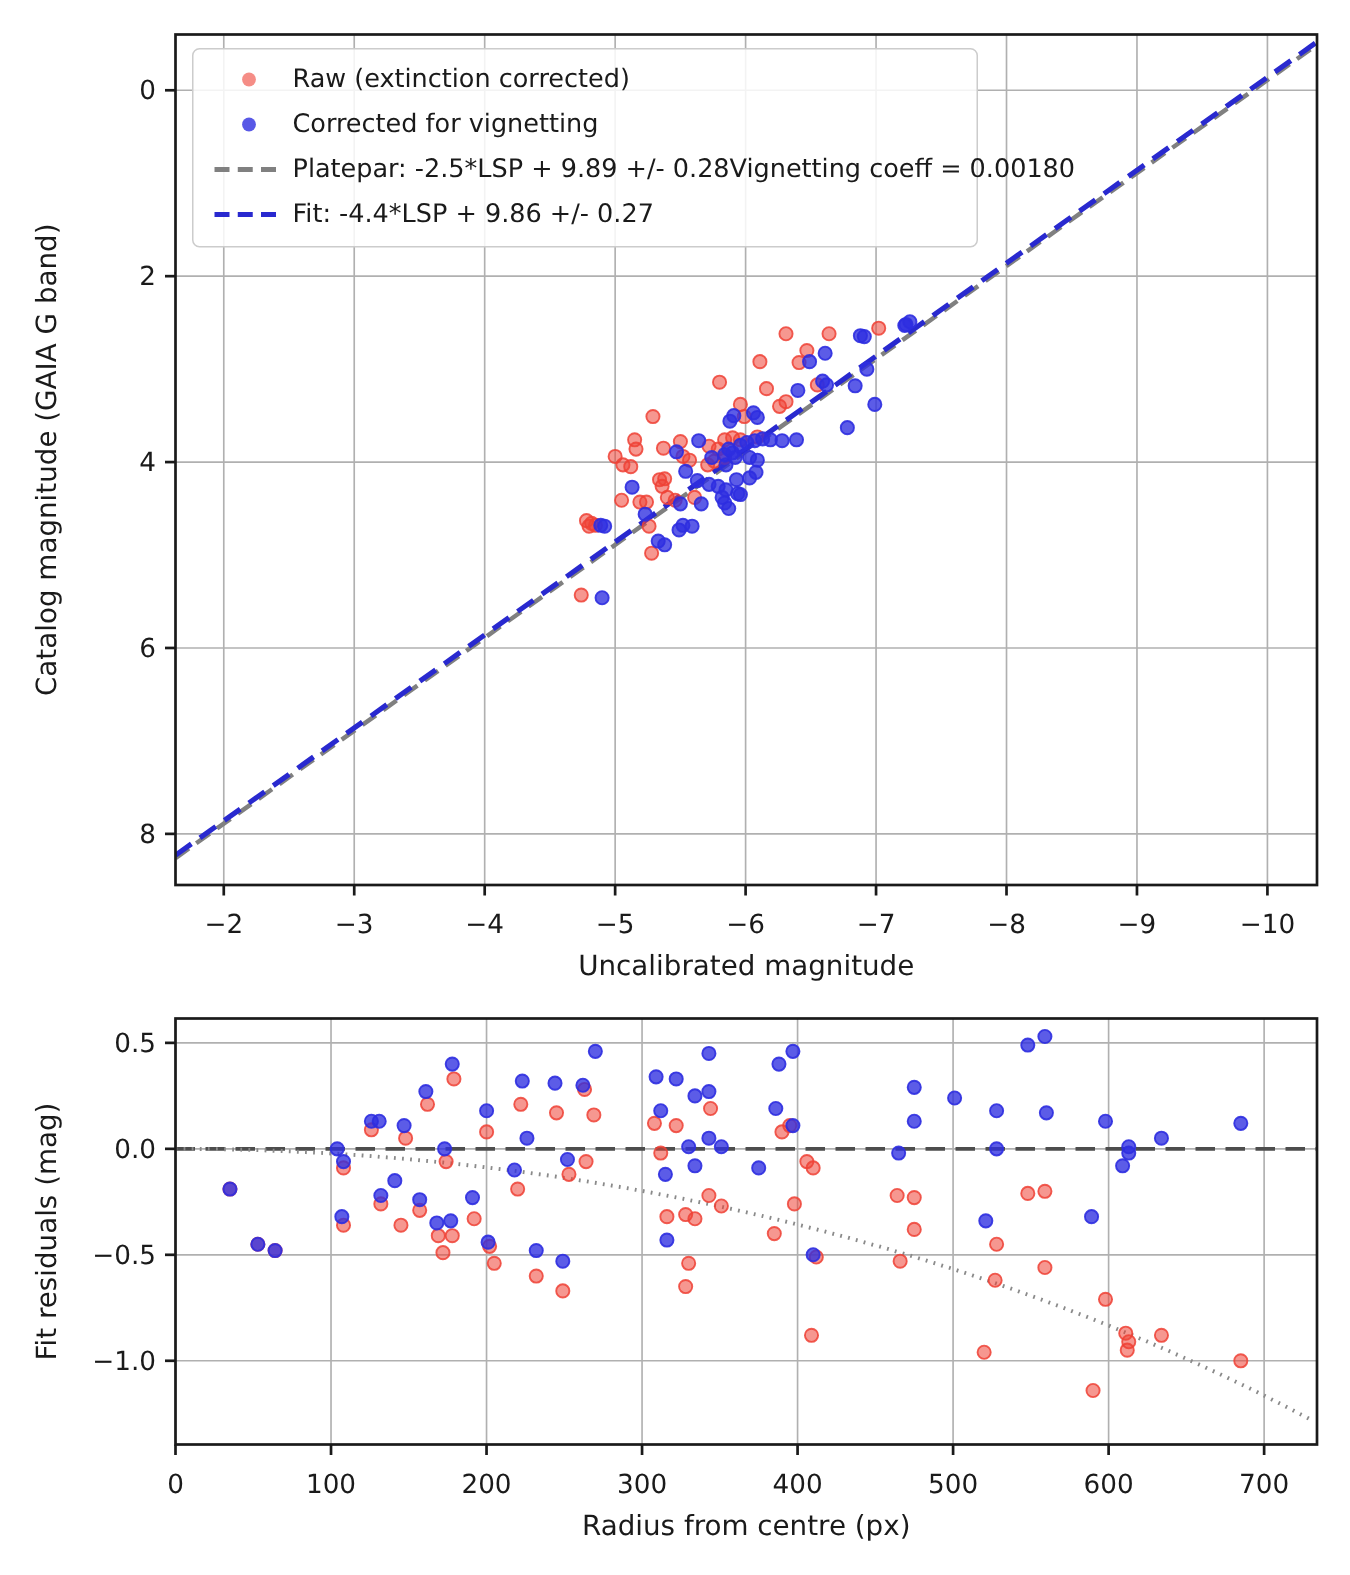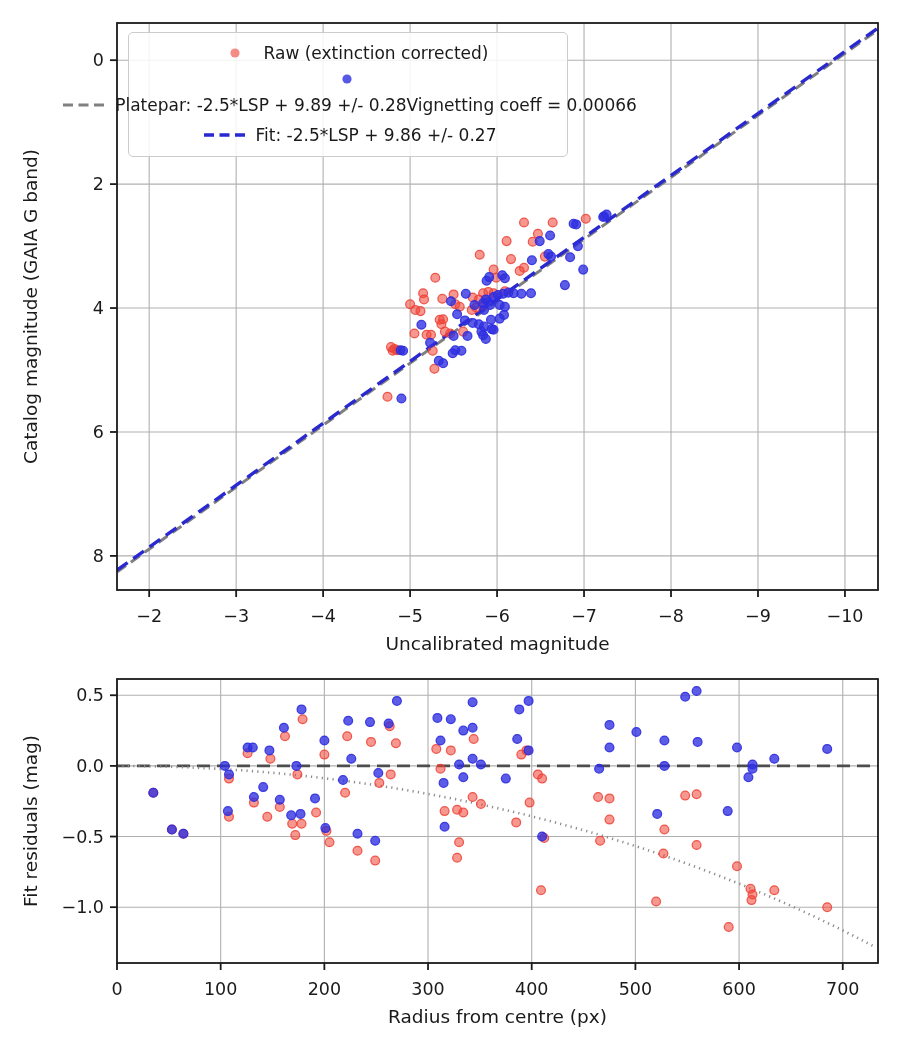--- a/index.html
+++ b/index.html
@@ -1,22 +1,22 @@
 <!DOCTYPE html>
 <html><head>
 <meta charset="utf-8">
 <style>
   html,body{margin:0;padding:0;background:#ffffff;}
   .figure{position:relative;width:900px;height:1050px;background:#ffffff;
           font-family:"DejaVu Sans","Liberation Sans",sans-serif;overflow:hidden;}
   #plot-svg{position:absolute;left:0;top:0;}
-  .legend{position:absolute;left:128px;top:32px;width:440px;box-sizing:border-box;
+  .legend{position:absolute;left:128px;top:32px;width:524px;box-sizing:border-box;
           background:rgba(255,255,255,0.85);border:1px solid #cccccc;border-radius:5px;
           padding:9px 10px 10px 8px;display:flex;flex-direction:column;gap:8px;
-          font-size:17px;line-height:1.3;color:#1a1a1a;align-items:center;}
+          font-size:17px;line-height:1.3;color:#1a1a1a;}
   .legend-entry{display:flex;align-items:center;white-space:nowrap;}
   .legend-marker{flex:0 0 58px;width:58px;display:flex;align-items:center;justify-content:center;}
   .legend-label-block{display:flex;flex-direction:row;}
 </style>
 </head>
 <body>
 
 <div class="figure">
   <svg id="plot-svg" width="900" height="1050" viewBox="0 0 900 1050">
       <g>
@@ -376,34 +376,35 @@
           </svg>
       </span>
       <span>Raw (extinction corrected)</span>
     </div>
     <div class="legend-entry">
       <span class="legend-marker">
         <svg width="14" height="14">
             <circle cx="7" cy="7" r="4.6" fill-opacity="0.8" stroke-opacity="0.9" stroke-width="1.2" fill="#2e2ee0"></circle>
           </svg>
       </span>
+      <span>Corrected for vignetting</span>
     </div>
     <div class="legend-entry">
       <span class="legend-marker">
         <svg width="48" height="8">
             <line x1="1" y1="4" x2="47" y2="4" stroke-width="3.2" stroke-dasharray="10 5.5" stroke="#808080"></line>
           </svg>
       </span>
       <span class="legend-label-block">
         <span>Platepar: -2.5*LSP + 9.89 +/- 0.28</span>
-        <span>Vignetting coeff = 0.00066</span>
+        <span>Vignetting coeff = 0.00180</span>
       </span>
     </div>
     <div class="legend-entry">
       <span class="legend-marker">
         <svg width="48" height="8">
             <line x1="1" y1="4" x2="47" y2="4" stroke-width="3.4" stroke-dasharray="10 5.5" stroke="#2929cf"></line>
           </svg>
       </span>
-      <span>Fit: -2.5*LSP + 9.86 +/- 0.27</span>
+      <span>Fit: -4.4*LSP + 9.86 +/- 0.27</span>
     </div>
   </div>
 </div>
 
 </body></html>

